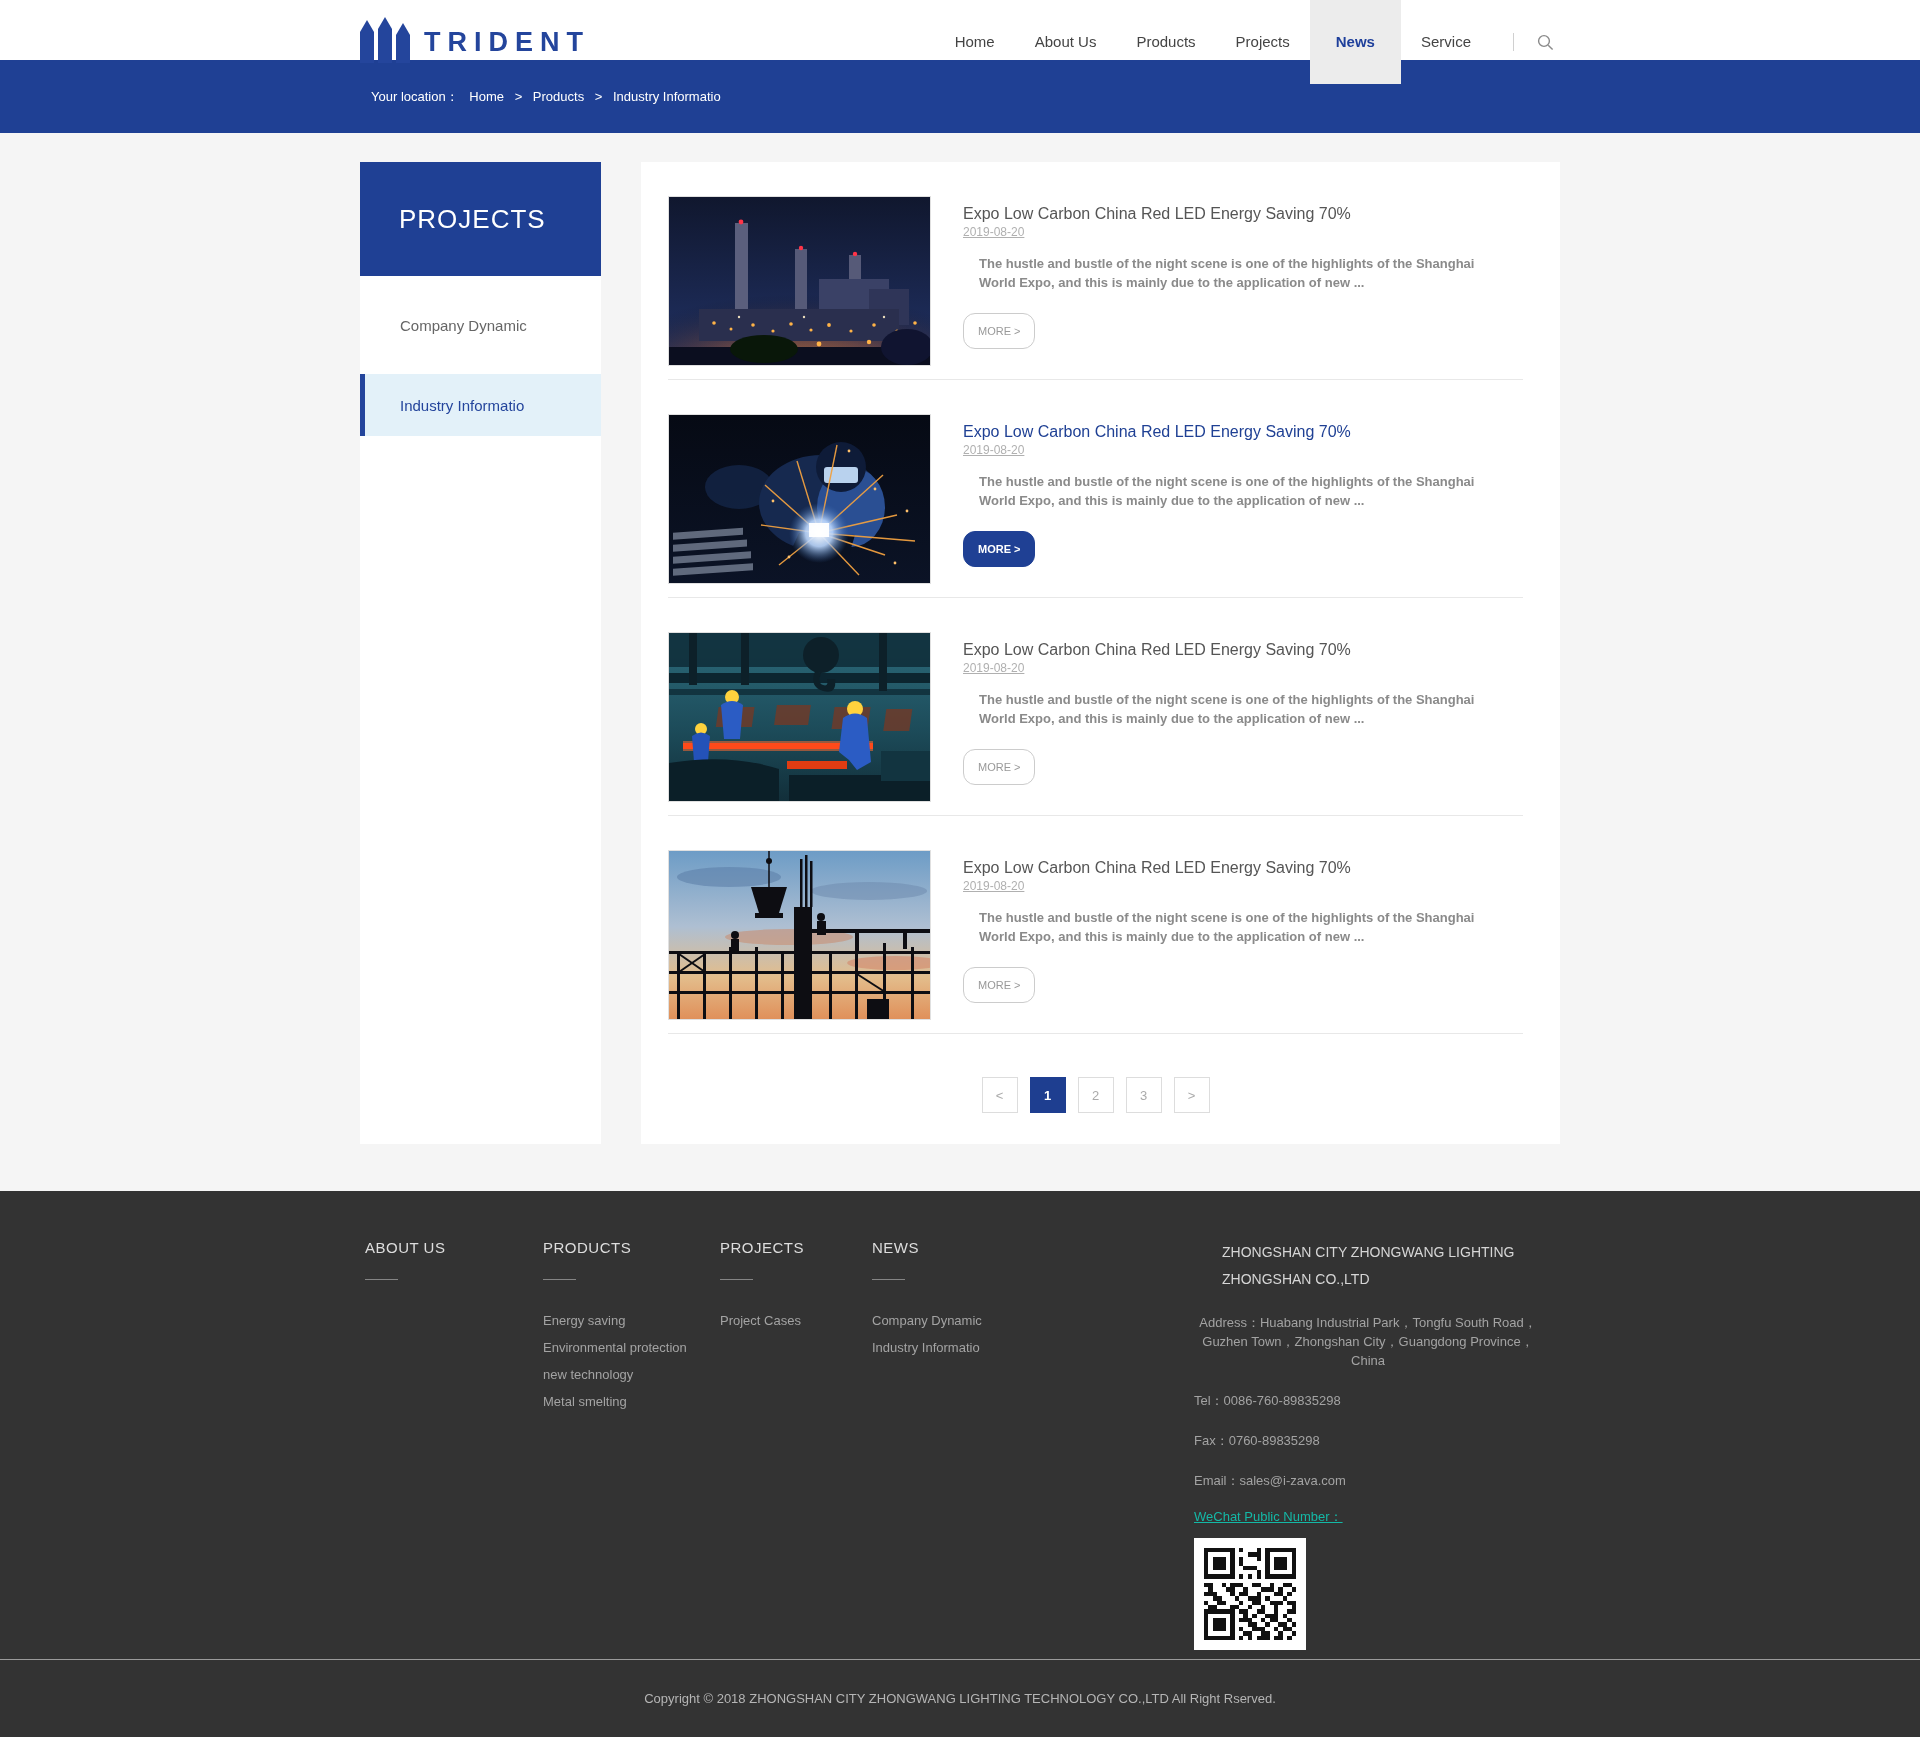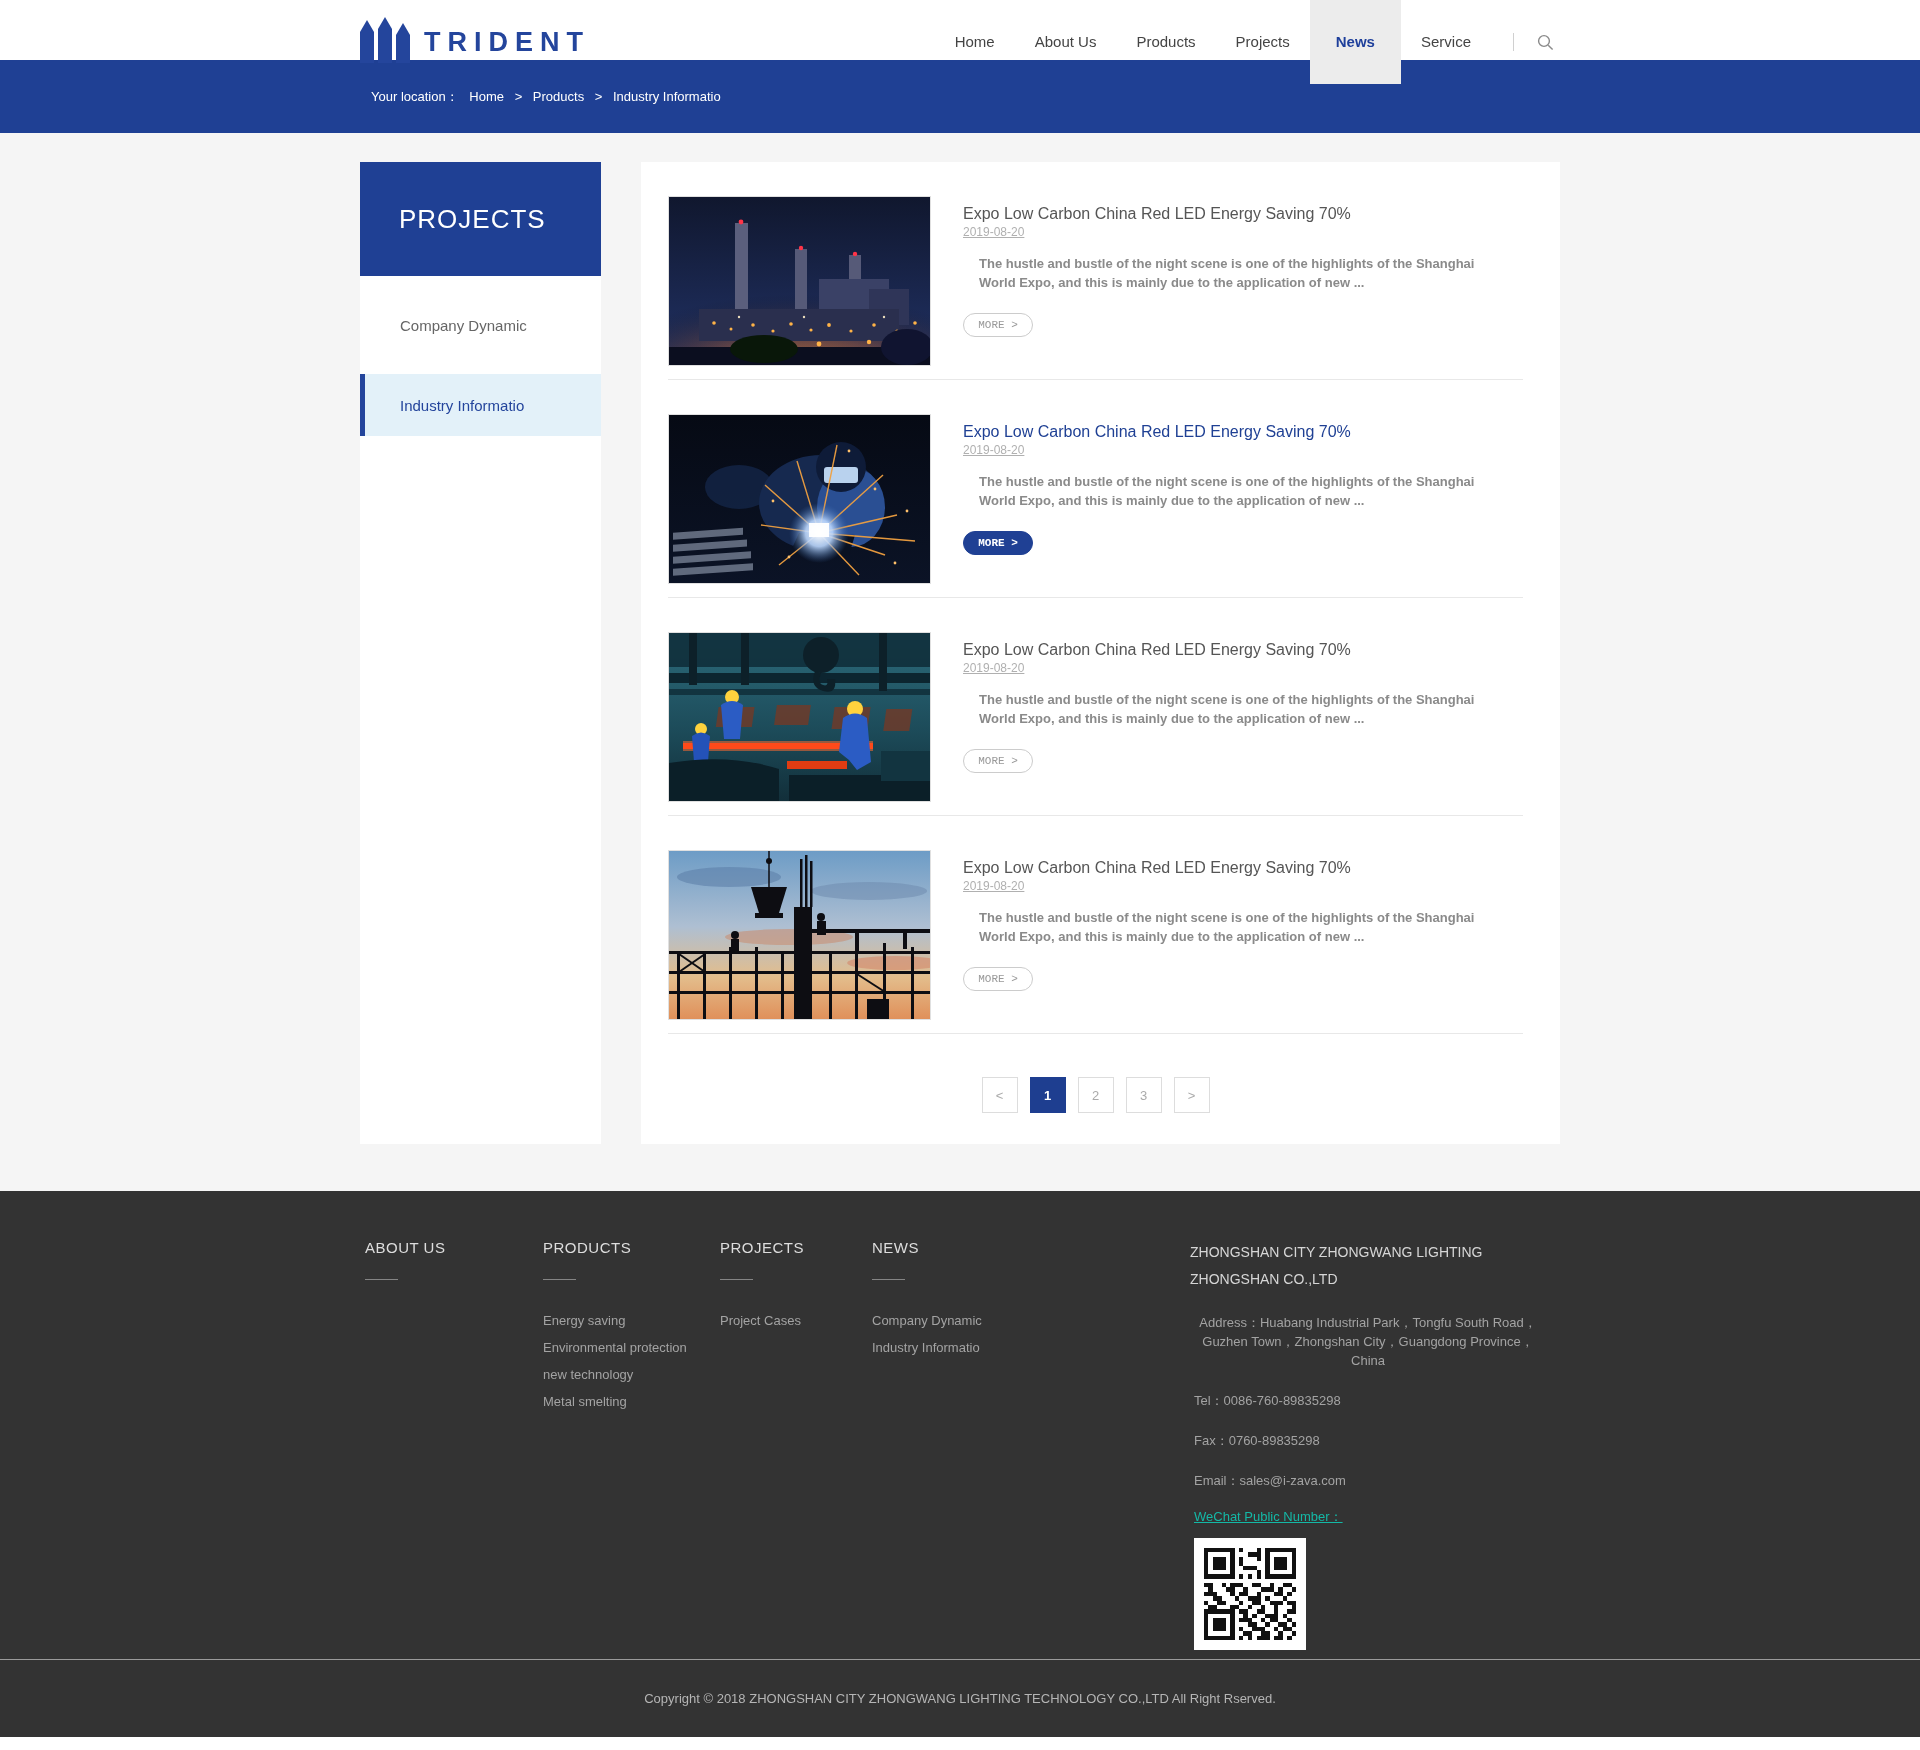--- a/index.html
+++ b/index.html
@@ -41,41 +41,41 @@
 
   .main-panel { flex:1; background:#fff; min-height:982px; padding:0 37px 0 27px; }
   .news-item { display:flex; padding:34px 0 13px; border-bottom:1px solid #e8e8e8; }
   .thumb { width:263px; height:170px; flex:none; margin-right:32px; border:1px solid #e0e0e0; background:#0b1020; cursor:pointer; }
   .thumb svg { display:block; width:261px; height:168px; }
   .info { flex:1; padding-top:9px; }
   .news-title { font-size:16px; font-weight:normal; color:#555; margin:0; cursor:pointer; }
   .item-highlight .news-title { color:#1f4094; }
   .news-date { font-size:12px; color:#b0b0b0; margin-top:2px;text-decoration:underline; }
   .news-excerpt { font-size:13px; color:#8a8a8a; line-height:19px; margin:15px 16px 0; max-width:640px;font-weight:bold; }
-  .more-btn { margin-top:21px; min-width:70px; height:24px; padding:0 14px; border-radius:12px; border:1px solid #cccccc; background:#fff; color:#999; font-size:11px; font-family:Liberation Mono, monospace; cursor:pointer; }
+  .more-btn { margin-top:21px; min-width:70px; height:36px; padding:0 14px; border-radius:12px; border:1px solid #cccccc; background:#fff; color:#999; font-size:11px; font-family:Liberation Sans, sans-serif; cursor:pointer; }
   .item-highlight .more-btn { background:#1f4094; border-color:#1f4094; color:#fff; font-weight:bold; }
 
   .pagination { margin-top:43px; display:flex; justify-content:center; gap:12px; }
   .page-btn { width:36px; height:36px; border:1px solid #ddd; background:#fff; color:#aaa; font-size:13px; display:flex; align-items:center; justify-content:center; cursor:pointer; user-select:none; }
   .page-btn.active { background:#1e3e90; border-color:#1e3e90; color:#fff; font-weight:bold; }
 
   
   .footer { background:#333333; }
   .footer-top { height:468px; padding-top:48px; display:flex; }
   .fcol { flex:none; }
   .fcol-1 { width:183px; padding-left:5px; }
   .fcol-2 { width:177px; }
   .fcol-3 { width:152px; }
   .fcol-4 { width:318px; }
   .fcol h4 { margin:0; font-size:15px; font-weight:normal; color:#dddddd; letter-spacing:0.5px; }
   .fcol .rule { width:33px; height:1px; background:#848484; margin:23px 0 27px; }
   .fcol ul { list-style:none; margin:0; padding:0; }
   .fcol li { font-size:13px; color:#a3a3a3; line-height:27px; cursor:pointer; }
   .fcompany { width:365px; }
-  .cname { font-size:14px; color:#d6d6d6; line-height:27px; }
+  .cname { font-size:14px; color:#d6d6d6; line-height:27px;margin-left:32px; }
   .caddress { font-size:13px; color:#a3a3a3; line-height:19px; margin-top:20px; padding-left:4px; max-width:352px;text-align:center; }
   .cline { font-size:13px; color:#a3a3a3; margin-top:22px; padding-left:4px; }
   .cwechat { font-size:13px; color:#14b8a6; margin-top:18px; padding-left:4px;text-decoration:underline; }
   .qr-box { margin:12px 0 0 4px; width:112px; height:112px; background:#ffffff; padding:10px; }
   .qr-box svg { display:block; width:92px; height:92px; }
   .copyright-bar { border-top:1px solid #9b9b9b; height:78px; display:flex; align-items:center; justify-content:center; }
   .copyright-bar p { margin:0; font-size:13px; color:#b5b5b5; }
 </style>
 </head>
 <body>

